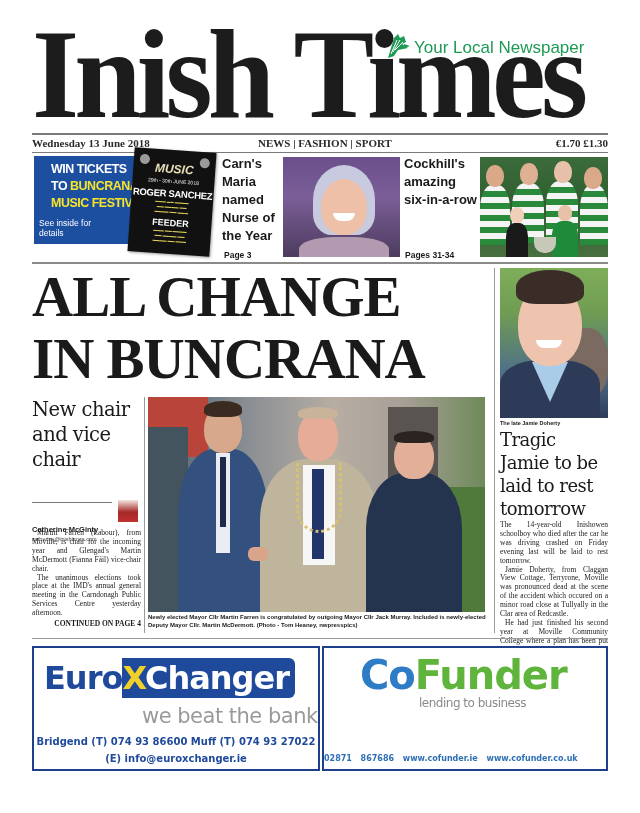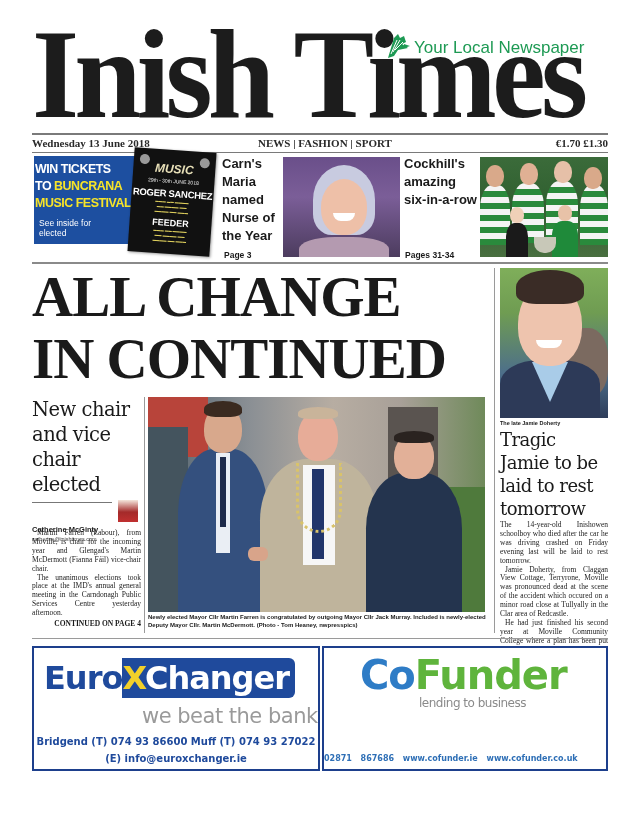--- a/index.html
+++ b/index.html
@@ -14,21 +14,21 @@
 
   .rule { position: absolute; left: 32px; width: 576px; height: 2px; background: #7a7a7a; }
   .dateline { position: absolute; left: 32px; top: 137px; width: 576px; height: 14px; font-family: "Liberation Serif", serif; font-weight: bold; font-size: 11px; color: #2a2a2a; }
   .dateline .date { position: absolute; left: 0; top: 0; }
   .dateline .sections { position: absolute; left: 226px; top: 0; }
   .dateline .price { position: absolute; right: 0; top: 0; }
 
   
   .promo { position: absolute; left: 34px; top: 156px; width: 152px; height: 88px; background: #1d4fa0; color: #fff; }
   .promo-line { font-family: "Liberation Sans", sans-serif; font-weight: bold; font-size: 13.5px; line-height: 17px; letter-spacing: -0.5px; transform: scaleX(0.92); transform-origin: left; white-space: nowrap; }
-  .promo-text { position: absolute; left: 1px; top: 4px; }
+  .promo-text { position: absolute; left: 17px; top: 4px; }
   .promo-line.yellow { color: #f7e428; }
   .promo-small { position: absolute; left: 5px; top: 62px; font-family: "Liberation Sans", sans-serif; font-size: 8.5px; line-height: 10px; color: #fff; }
   .poster { position: absolute; left: 131px; top: 150px; width: 82px; height: 104px; background: #111; transform: rotate(4deg); box-shadow: 1px 1px 3px rgba(0,0,0,0.4); overflow: hidden; text-align: center; font-family: "Liberation Sans", sans-serif; color: #fff; }
   .poster .p-music { font-size: 12px; font-weight: bold; color: #e8e0b8; margin-top: 12px; font-style: italic; }
   .poster .p-date { font-size: 5px; color: #eee; margin-top: 2px; }
   .poster .p-head { font-size: 9.5px; font-weight: bold; color: #fff; margin-top: 4px; letter-spacing: -0.3px; }
   .poster .p-lines { font-size: 3.5px; color: #e8d860; line-height: 5px; margin-top: 1px; }
   .poster .p-feeder { font-size: 9px; font-weight: bold; color: #fff; margin-top: 3px; }
   .poster .p-badge { position: absolute; top: 6px; width: 10px; height: 10px; border-radius: 50%; background: #9a9a9a; }
 
@@ -112,21 +112,21 @@
   <span class="price">€1.70  £1.30</span>
 </div>
 <div class="rule" style="top:152px; height:1px;"></div>
 
 <div class="promo">
   <div class="promo-text">
     <div class="promo-line">WIN TICKETS</div>
     <div class="promo-line"><span>TO </span><span class="yellow" style="color:#f7e428">BUNCRANA</span></div>
     <div class="promo-line yellow">MUSIC FESTIVAL</div>
   </div>
-  <div class="promo-small" style="width:70px;">See inside for elected</div>
+  <div class="promo-small" style="width:70px;">See inside for details</div>
 </div>
 <div class="poster">
   <div class="p-badge" style="left:6px;"></div>
   <div class="p-badge" style="right:6px;"></div>
   <div class="p-music">MUSIC</div>
   <div class="p-date">29th - 30th JUNE 2018</div>
   <div class="p-head">ROGER SANCHEZ</div>
   <div class="p-lines">▬▬▬ ▬▬ ▬▬▬▬<br>▬▬ ▬▬▬▬ ▬▬<br>▬▬▬▬ ▬▬ ▬▬▬</div>
   <div class="p-feeder">FEEDER</div>
   <div class="p-lines">▬▬▬ ▬▬ ▬▬▬▬<br>▬▬ ▬▬▬▬ ▬▬<br>▬▬▬▬ ▬▬ ▬▬▬</div>
@@ -168,31 +168,30 @@
   <div class="body-shape" style="left:26px; top:66px; width:22px; height:34px; background:#1a1a1a;"></div>
   <div class="head" style="left:78px; top:48px; width:14px; height:16px; background:#e8c2a8;"></div>
   <div class="body-shape" style="left:72px; top:64px; width:26px; height:36px; background:#1f8a3a;"></div>
   <div style="position:absolute; left:54px; top:80px; width:22px; height:16px; border-radius:0 0 10px 10px; background:#c8c8b8;"></div>
 </div>
 
 <div class="teaser-rule"></div>
 
 <div class="main-headline">
   <div>ALL CHANGE</div>
-  <div>IN CONTINUED</div>
+  <div>IN BUNCRANA</div>
 </div>
 
 <div class="v-rule"></div>
 <div class="v-rule-left"></div>
 
 <div class="sub-head">
   <div>New chair</div>
   <div>and vice</div>
   <div>chair</div>
-  <div>elected</div>
 </div>
 <div class="byline-rule"></div>
 <div class="byline">
   <div class="byline-name">Catherine McGinty</div>
   <div class="byline-email">catherine@inishtimes.com</div>
 </div>
 <div class="byline-photo"></div>
 
 <div class="article-left body-text">
   <p>Martin Farren (Labour), from Moville, is chair for the incoming year and Glengad's Martin McDermott (Fianna Fáil) vice-chair chair.</p>

